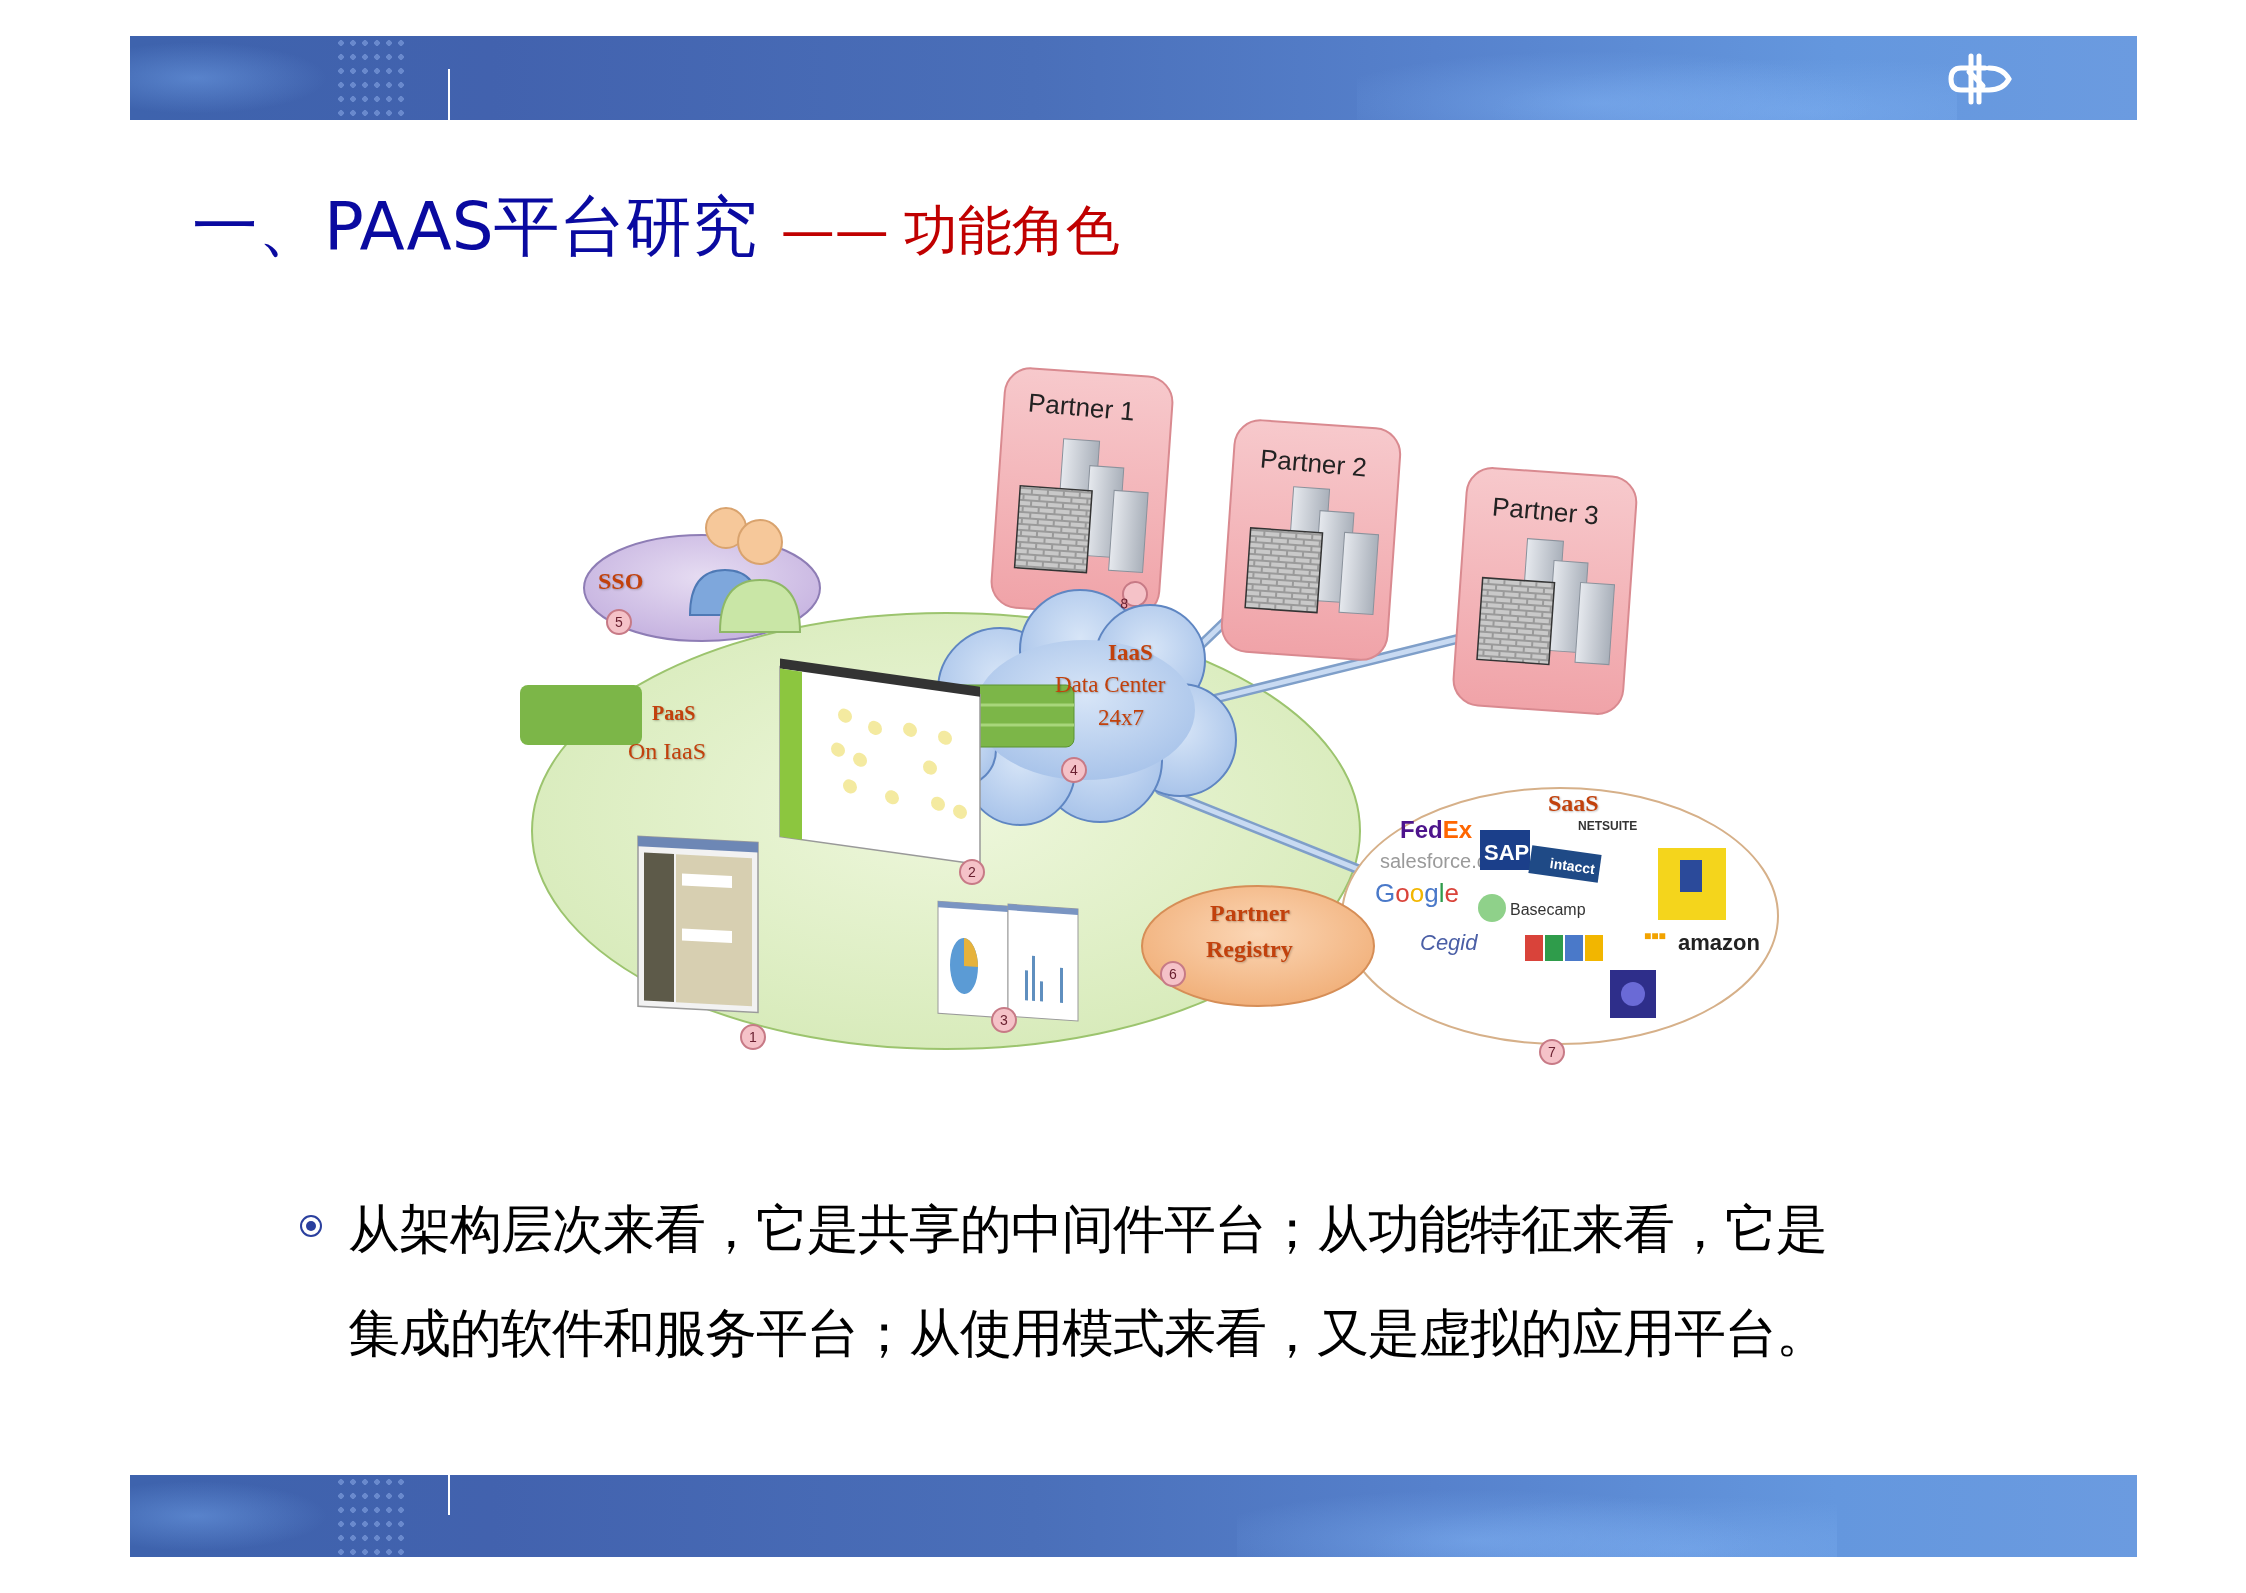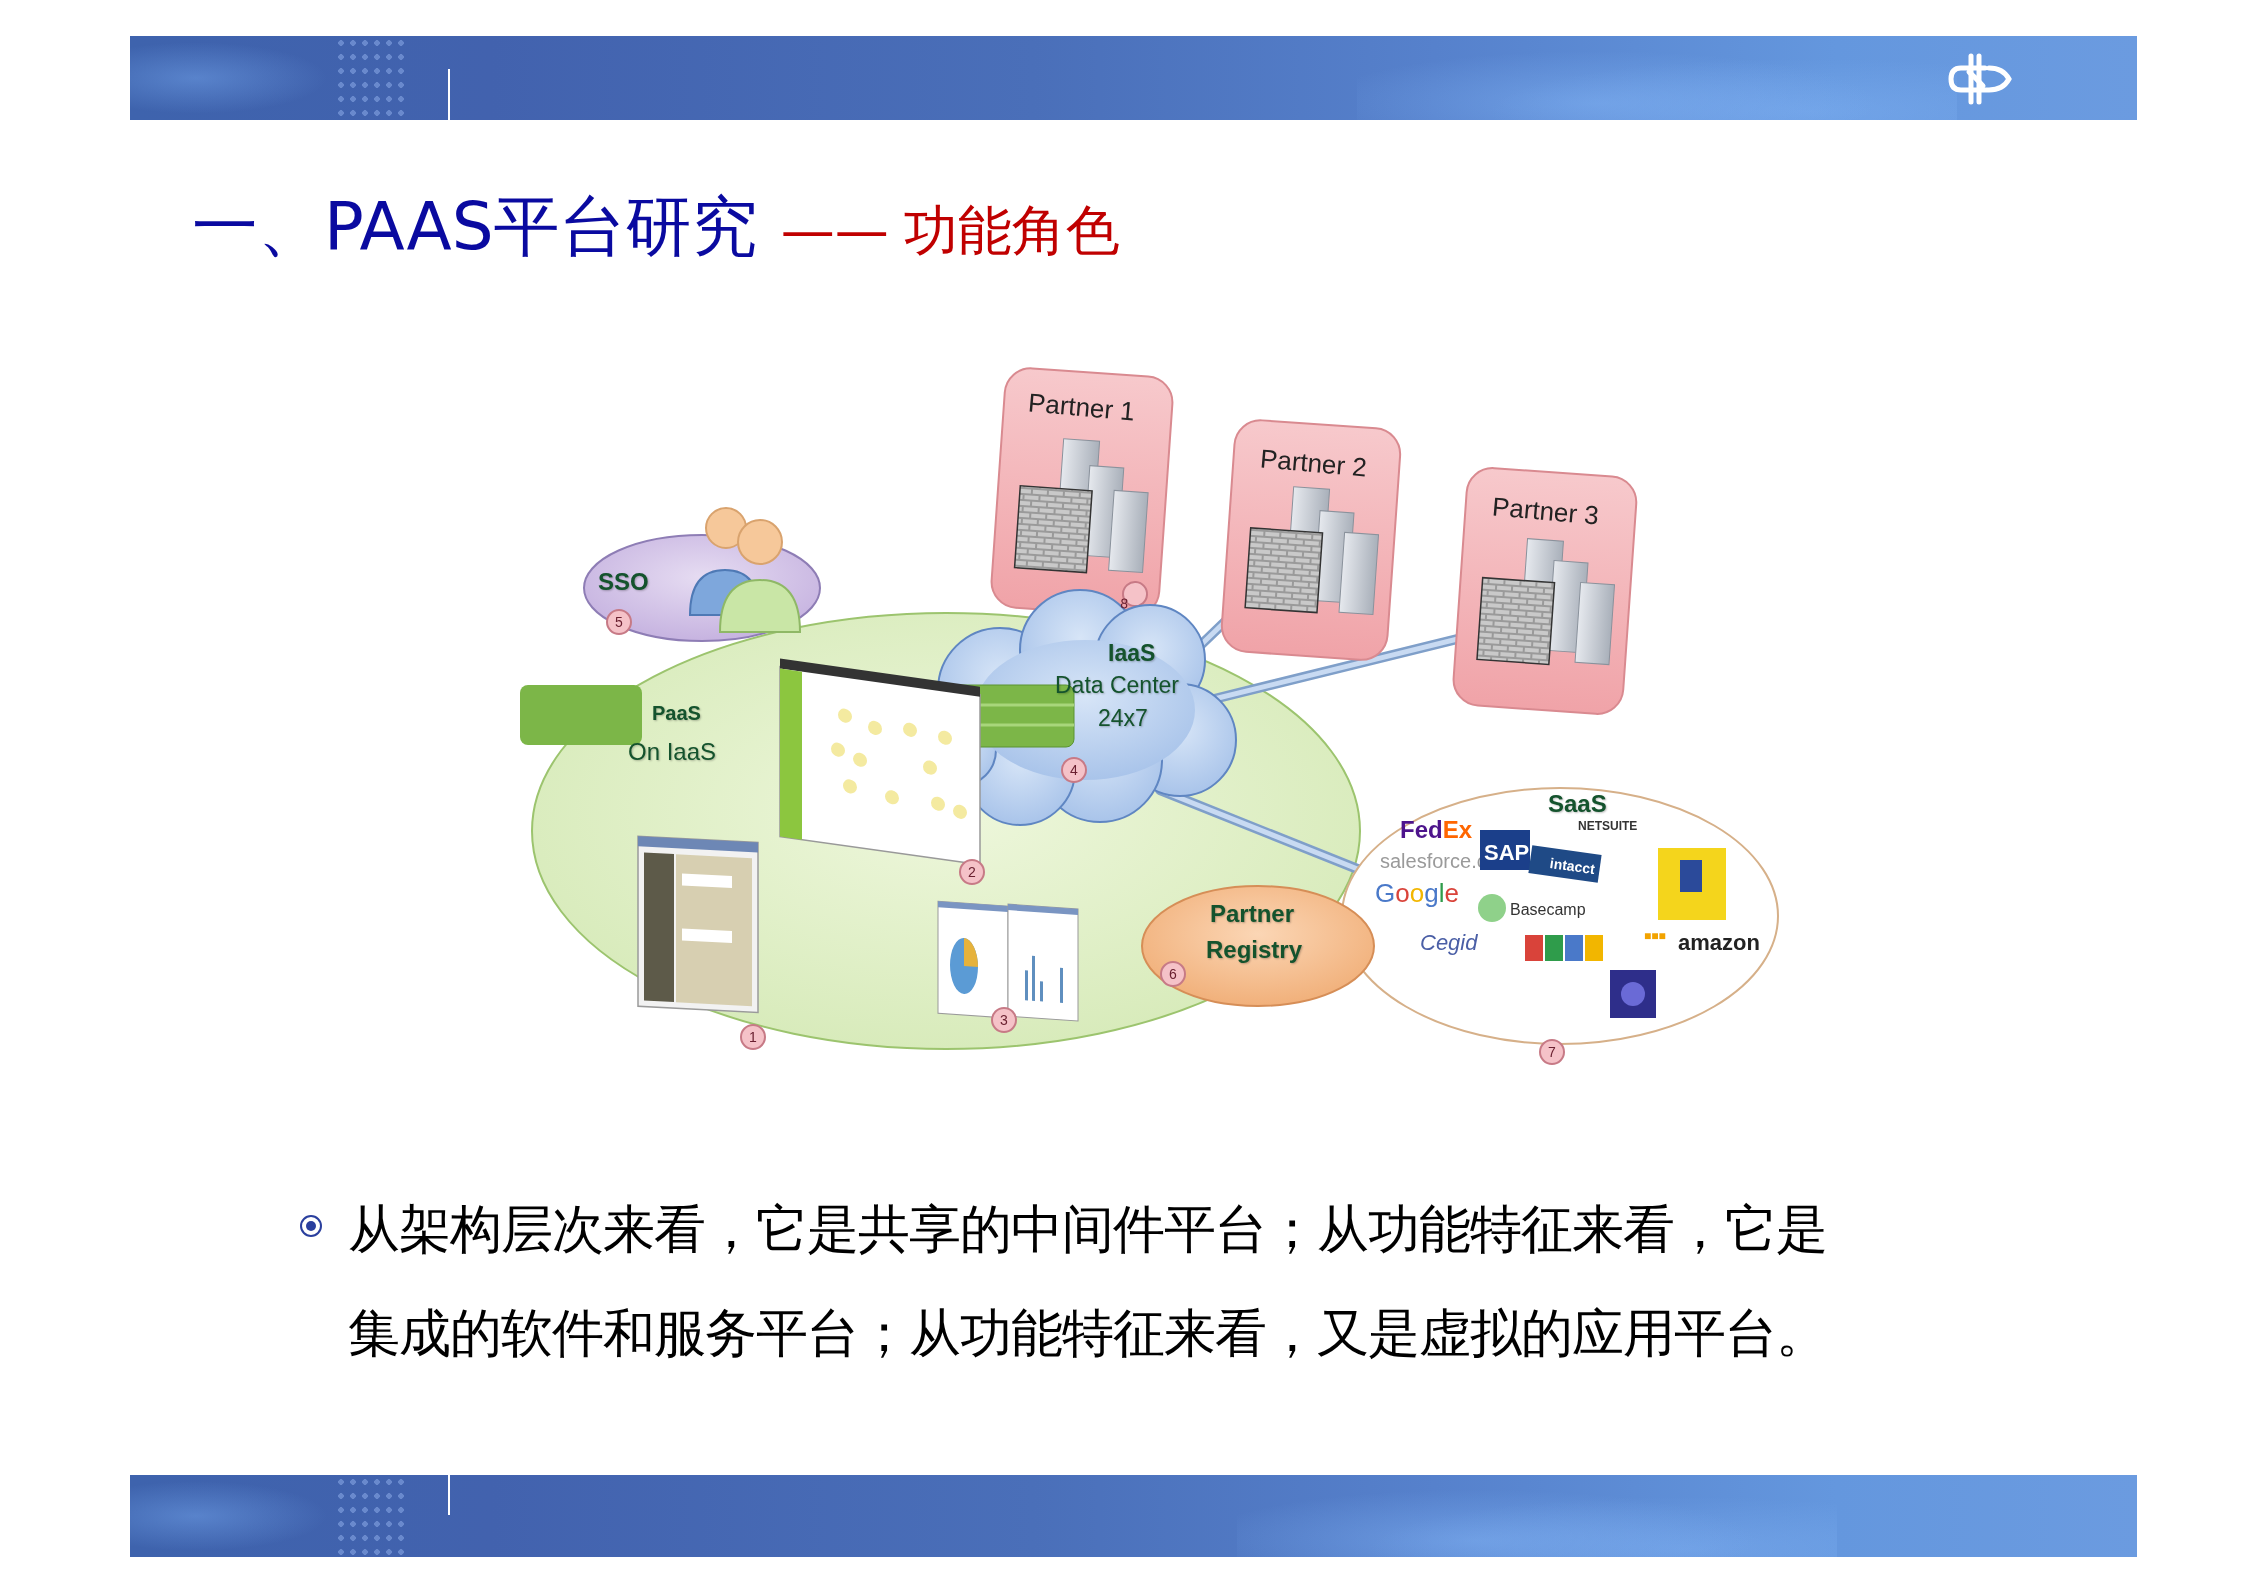--- a/index.html
+++ b/index.html
@@ -18,21 +18,21 @@
   #top-banner { top:36px; height:84px; }
   #bottom-banner { top:1475px; height:82px; }
   .logo { position:absolute; right:122px; top:16px; width:70px; height:54px; }
 
   .title { position:absolute; left:192px; top:182px; white-space:nowrap; }
   .title .main { color:#0a0aa0; font-size:66px; font-weight:normal; letter-spacing:0px; }
   .title .sub { color:#c00000; font-size:54px; margin-left:18px; }
 
   .diagram { position:absolute; left:520px; top:360px; width:1280px; height:720px; }
   .diagram svg { position:absolute; left:0; top:0; }
-  .lbl { position:absolute; font-family:Liberation Sans, sans-serif; color:#14532d;
+  .lbl { position:absolute; font-family:Liberation Serif, serif; color:#c2410c;
          text-shadow:1px 1px 2px rgba(0,0,0,0.25); white-space:nowrap; text-align:center; }
   .partner-label { position:absolute; font-size:26px; color:#222; font-family:"Liberation Sans",sans-serif; }
 
   .bullets { position:absolute; left:300px; top:1195px; width:1700px; }
   .bullet-icon { position:absolute; left:0; top:20px; width:22px; height:22px; border-radius:50%;
                  background:#ffffff; border:2px solid #2a3f9e; box-sizing:border-box; }
   .bullet-icon::after { content:""; position:absolute; left:4px; top:4px; width:10px; height:10px; border-radius:50%; background:#2a3f9e; }
   .bullet-line { position:absolute; left:48px; font-size:52px; color:#000; white-space:nowrap;
                  font-family:"DejaVu Sans","Liberation Sans",sans-serif; letter-spacing:-1px; }
 </style>
@@ -265,21 +265,21 @@
 
   <div class="lbl" style="left:690px; top:540px; font-size:24px; font-weight:bold;">Partner</div>
   <div class="lbl" style="left:686px; top:576px; font-size:24px; font-weight:bold;text-align:center;">Registry</div>
 
   <div class="lbl" style="left:1008px; top:430px; font-size:24px; font-weight:bold;margin-left:20px;">SaaS</div>
 </div>
 
 <div class="bullets">
   <div class="bullet-icon"></div>
   <div class="bullet-line" style="top:0px;">从架构层次来看，它是共享的中间件平台；从功能特征来看，它是</div>
-  <div class="bullet-line" style="top:104px;">集成的软件和服务平台；从功能特征来看，又是虚拟的应用平台。</div>
+  <div class="bullet-line" style="top:104px;">集成的软件和服务平台；从使用模式来看，又是虚拟的应用平台。</div>
 </div>
 
 <div id="bottom-banner" class="banner">
   <div class="deco1"></div>
   <div class="dots"></div>
   <div class="deco2" style="right:300px;"></div>
   <div class="vline" style="left:318px; top:0px; height:40px;"></div>
 </div>
 
 </body></html>

